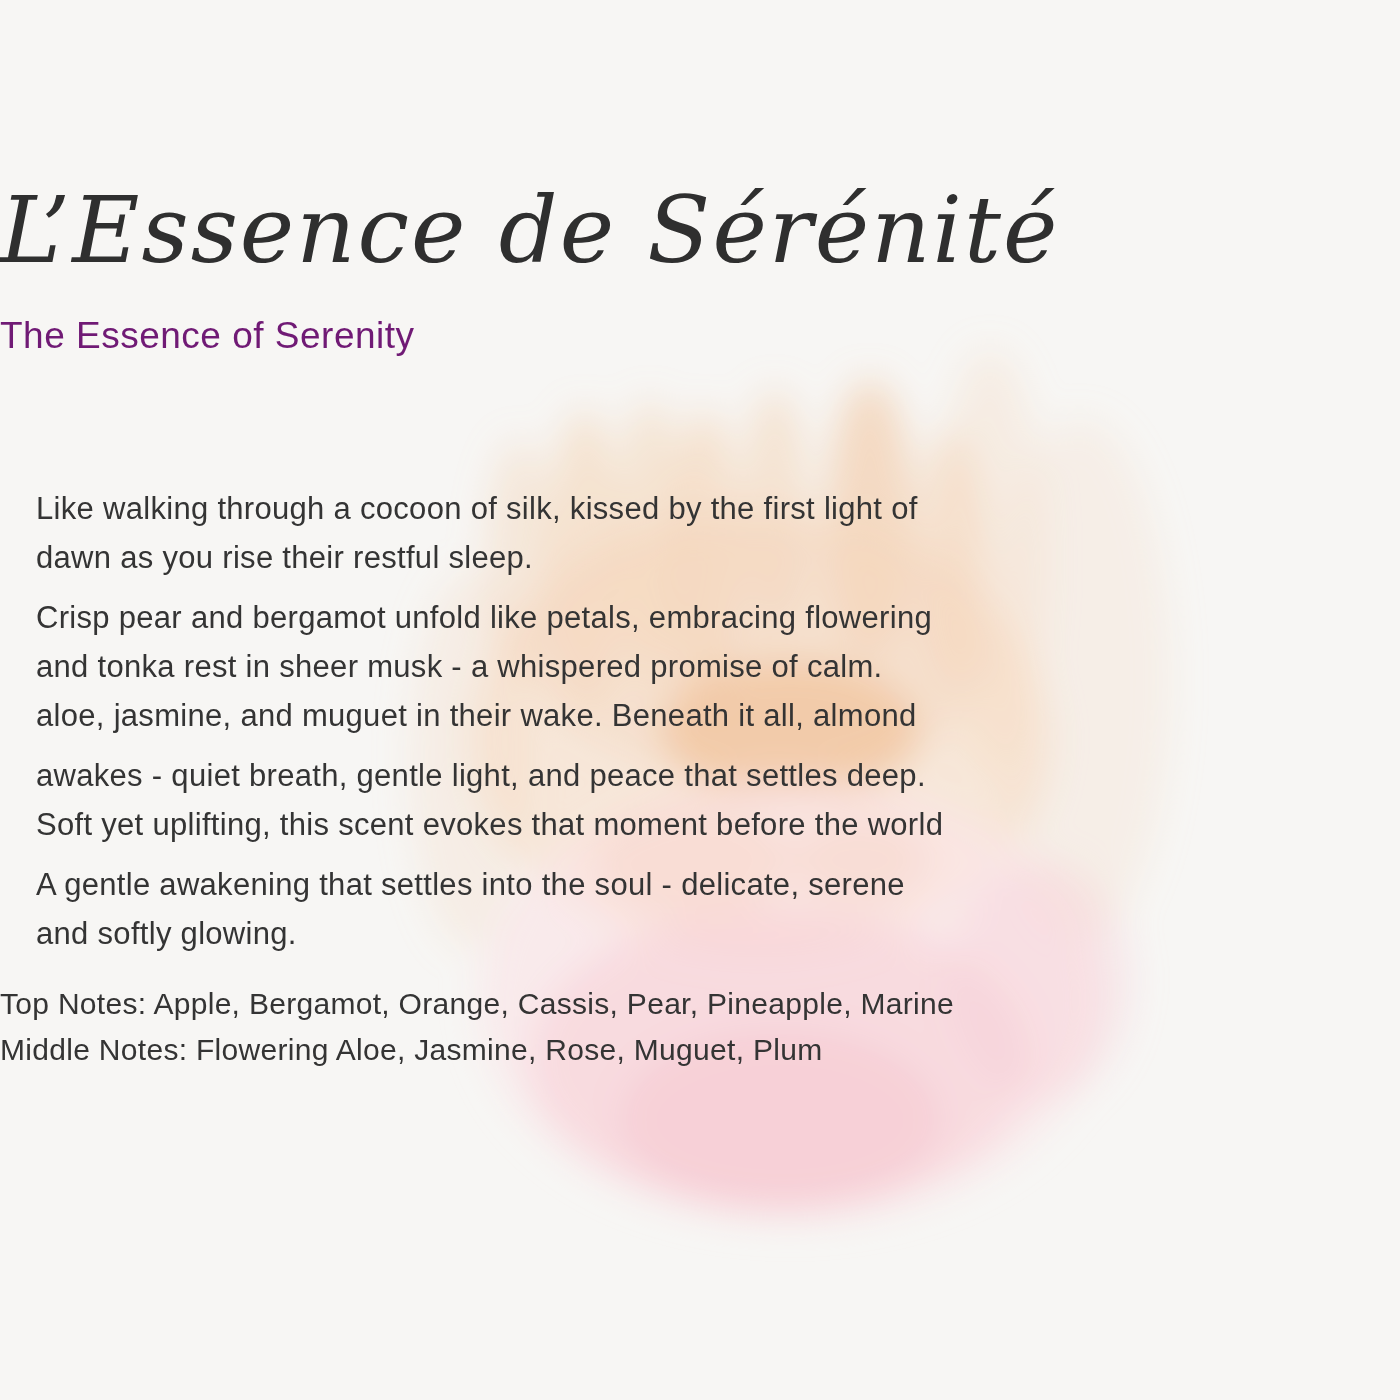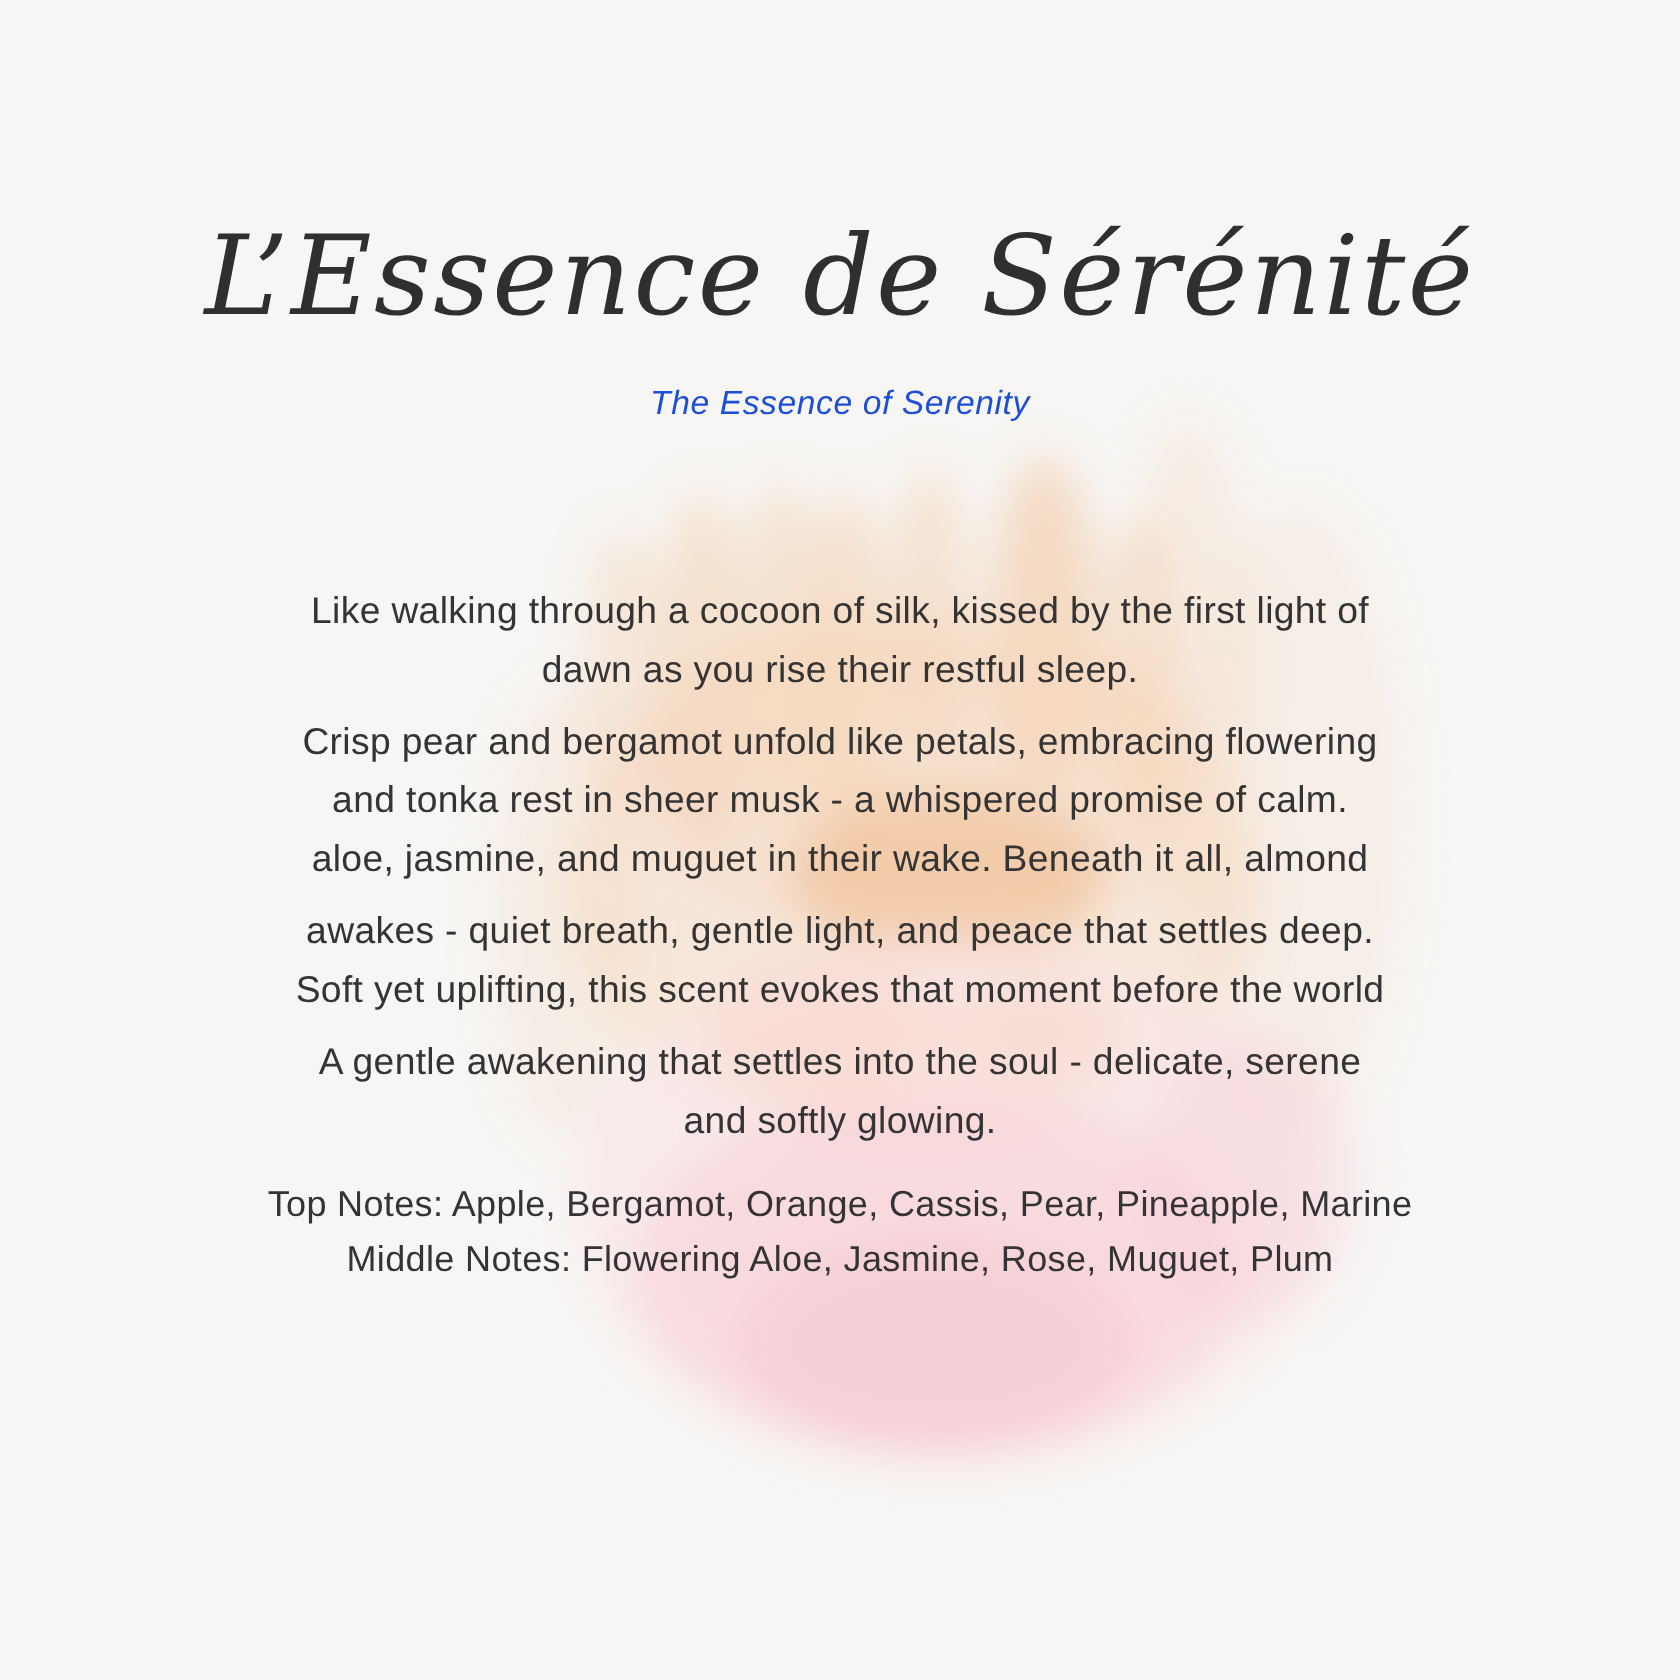--- a/index.html
+++ b/index.html
@@ -22,55 +22,55 @@
     top: 0; left: 0;
     width: 1400px;
     height: 1400px;
     pointer-events: none;
   }
   .content {
     position: relative;
     z-index: 1;
     width: 100%;
     height: 100%;
-    text-align: center;
+    text-align: left;
   }
   .title {
     margin: 0;
     padding-top: 152px;
     font-family: "DejaVu Serif", serif;
     font-style: italic;
     font-weight: 400;
     font-size: 92px;
     line-height: 158px;
     letter-spacing: 2px;
     color: #2f2f2f;
     white-space: nowrap;
   }
   .subtitle {
     margin-top: 4px;
-    font-style: italic;
-    font-size: 28px;
+    font-size: 37px;
     line-height: 44px;
     letter-spacing: 0.5px;
-    color: #1d4ed8;
+    color: #701a75;
     white-space: nowrap;
   }
   .body-copy {
     margin-top: 126px;
   }
   .paragraph {
     margin: 0 0 11px 0;
   }
   .body-line {
     font-size: 31px;
     line-height: 49px;
     letter-spacing: 0.3px;
     white-space: nowrap;
     color: #343434;
+    padding-left: 36px;
   }
   .notes {
     margin-top: 23px;
   }
   .note-line {
     font-size: 30px;
     line-height: 46px;
     letter-spacing: 0.3px;
     white-space: nowrap;
     color: #343434;

